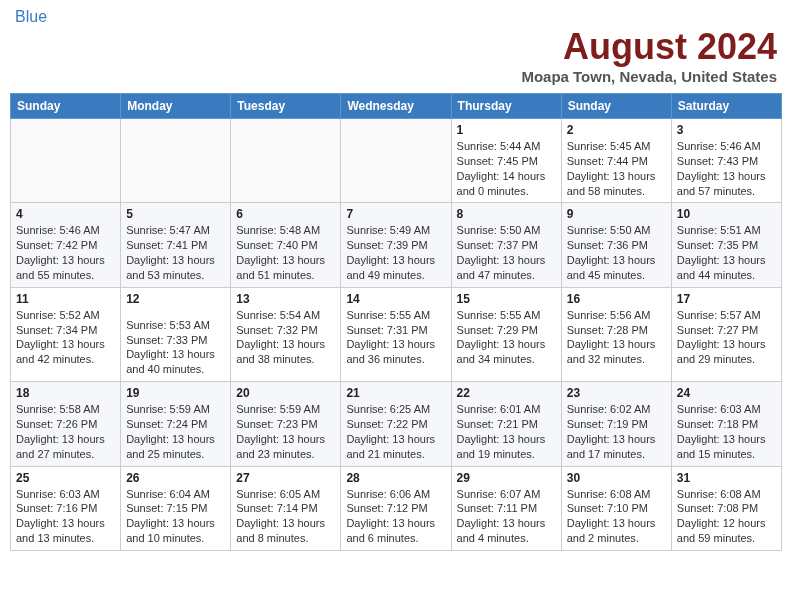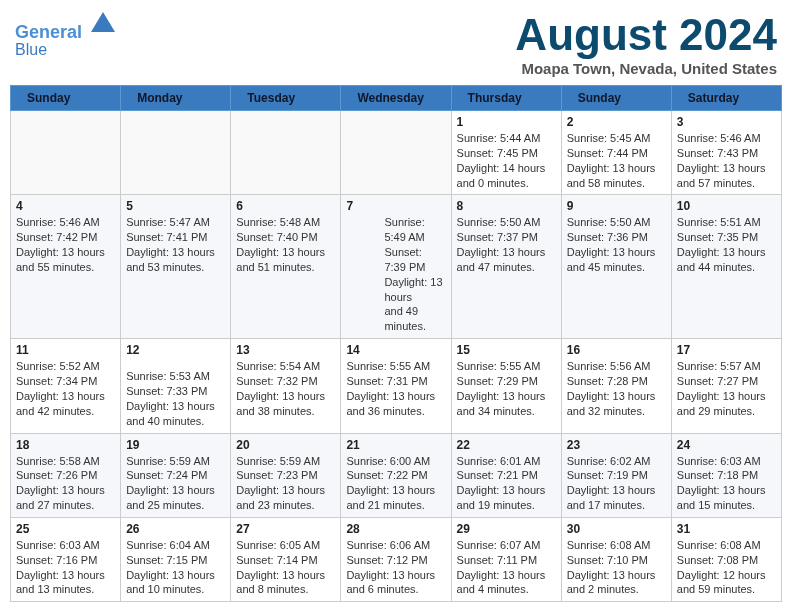--- a/index.html
+++ b/index.html
@@ -33,39 +33,40 @@
     }
     .logo-icon {
       width: 28px;
       height: 28px;
       margin-left: 2px;
     }
     .title-block {
       text-align: right;
     }
     .title-block h1 {
-      font-size: 44px;
-      font-weight: bold;
-      color: #0c4a6e;
+      font-size: 36px;
+      font-weight: bold;
+      color: #7f1d1d;
+      margin-top: 16px;
     }
     .title-block h2 {
       font-size: 15px;
       font-weight: bold;
       color: #555;
     }
     .calendar {
       width: 100%;
       border-collapse: collapse;
       font-size: 11px;
     }
     .calendar th {
       background: #3a7abf;
-      color: #0f172a;
+      color: #ffffff;
       text-align: left;
-      padding: 5px 16px;
+      padding: 5px 6px;
       font-size: 12px;
       font-weight: bold;
       border: 1px solid #5a9ad0;
     }
     .calendar td {
       vertical-align: top;
       border: 1px solid #ccc;
       padding: 4px 5px;
       width: calc(100% / 7);
       height: 80px;
@@ -88,28 +89,20 @@
     .empty-cell {
       background: #f9f9f9 !important;
     }
   </style>
 </head>
 <body>
 
 <div class="header">
   <div class="logo">
     <div>
-      <div style="display:flex;align-items:center;">
-        <div class="logo-text">
-          <span>General</span>
-          <svg class="logo-icon" viewBox="0 0 28 28">
-            <polygon points="14,2 26,22 2,22" fill="#3a7abf"></polygon>
-          </svg>
-        </div>
-      </div>
       <div style="font-size:16px;font-weight:normal;color:#3a7abf;margin-top:-2px;">Blue</div>
     </div>
   </div>
   <div class="title-block">
     <h1>August 2024</h1>
     <h2>Moapa Town, Nevada, United States</h2>
   </div>
 </div>
 
 <table class="calendar">
@@ -169,21 +162,21 @@
         </td>
         <td>
           <div class="day-number">6</div>
           <div class="day-info" style="white-space: pre-line;">Sunrise: 5:48 AM
 Sunset: 7:40 PM
 Daylight: 13 hours
 and 51 minutes.</div>
         </td>
         <td>
           <div class="day-number">7</div>
-          <div class="day-info" style="white-space: pre-line; margin-left: 38px;">Sunrise: 5:49 AM
+          <div class="day-info" style="white-space: pre-line;">Sunrise: 5:49 AM
 Sunset: 7:39 PM
 Daylight: 13 hours
 and 49 minutes.</div>
         </td>
         <td>
           <div class="day-number">8</div>
           <div class="day-info" style="white-space: pre-line;">Sunrise: 5:50 AM
 Sunset: 7:37 PM
 Daylight: 13 hours
 and 47 minutes.</div>
@@ -271,21 +264,21 @@
         </td>
         <td>
           <div class="day-number">20</div>
           <div class="day-info" style="white-space: pre-line;">Sunrise: 5:59 AM
 Sunset: 7:23 PM
 Daylight: 13 hours
 and 23 minutes.</div>
         </td>
         <td>
           <div class="day-number">21</div>
-          <div class="day-info" style="white-space: pre-line;">Sunrise: 6:00 AM
+          <div class="day-info" style="white-space: pre-line;">Sunrise: 6:25 AM
 Sunset: 7:22 PM
 Daylight: 13 hours
 and 21 minutes.</div>
         </td>
         <td>
           <div class="day-number">22</div>
           <div class="day-info" style="white-space: pre-line;">Sunrise: 6:01 AM
 Sunset: 7:21 PM
 Daylight: 13 hours
 and 19 minutes.</div>

